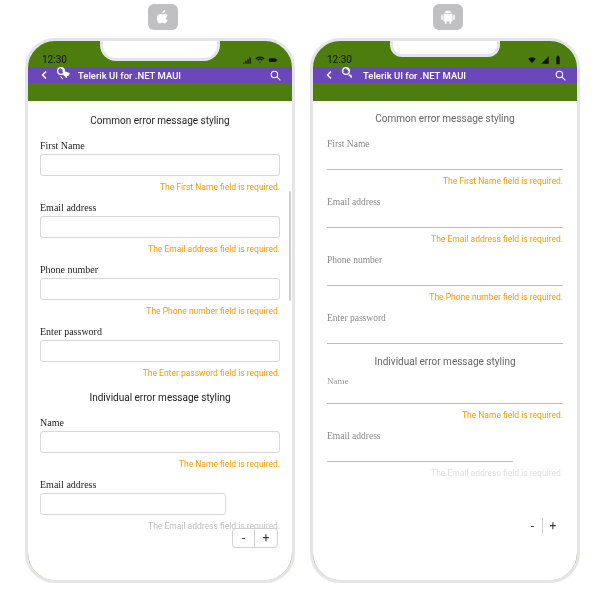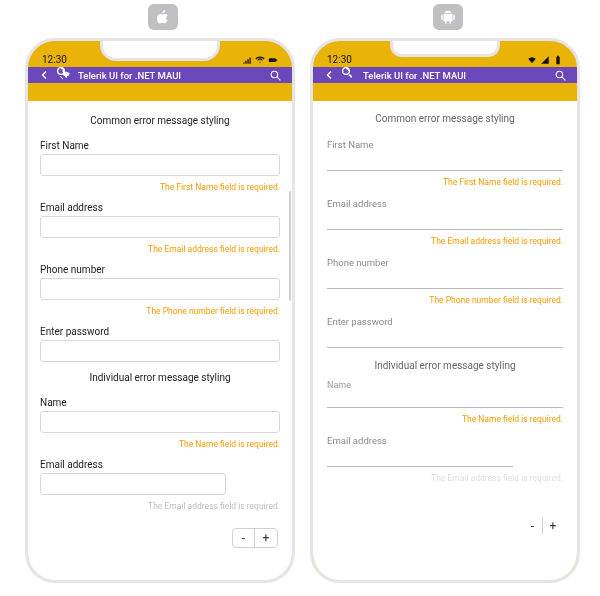--- a/index.html
+++ b/index.html
@@ -4,21 +4,21 @@
 <style>
   * { box-sizing: border-box; margin: 0; padding: 0; }
   body { background: #fff; font-family: -apple-system, "Segoe UI", Roboto, Helvetica, Arial, sans-serif; width:600px; height:596px; overflow:hidden; }
 
   .stage { position:relative; width:600px; height:596px; }
 
   
   .badge { position:absolute; top:4px; width:30px; height:26px; background:#c0c0c3; border-radius:6px; color:#fff; display:flex; align-items:center; justify-content:center; }
   .badge svg { width:18px; height:18px; fill:#fff; }
 
-  .phone { position:absolute; top:38px; width:270px; height:545px; border:3px solid #e5e5e8; border-radius:30px; background:#eab308; overflow:hidden; }
+  .phone { position:absolute; top:38px; width:270px; height:545px; border:3px solid #e5e5e8; border-radius:30px; background:#4d7c0f; overflow:hidden; }
   .phone.ios { left:25px; }
   .phone.android { left:310px; }
 
   
   .notch-ios { position:absolute; top:-2px; left:50%; transform:translateX(-50%); width:120px; height:22px; background:#fff; border:3px solid #e5e5e8; border-top:none; border-radius:0 0 16px 16px; z-index:3; }
   
   .notch-android { position:absolute; top:-2px; left:50%; transform:translateX(-50%); width:110px; height:18px; background:#fff; border:3px solid #e5e5e8; border-top:none; border-radius:0 0 12px 12px; z-index:3; }
 
   .statusbar { position:absolute; top:0; left:0; right:0; height:26px; display:flex; justify-content:space-between; align-items:flex-end; padding:0 14px 2px; font-size:10px; color:#111; z-index:2; }
   .statusbar .icons { display:flex; gap:3px; align-items:center; font-size:10px;}
@@ -31,21 +31,21 @@
   .appbar .title { flex:1; font-size:9.5px; font-weight:500;}
   .appbar .search { width:18px; display:flex; align-items:center; justify-content:center;}
 
   .content { position:absolute; top:60px; bottom:0; left:0; right:0; overflow:hidden; background:#fff;}
   .scroll { padding:4px 0 0; }
 
   .section-title { text-align:center; font-size:10px; color:#222; padding:10px 12px 8px; }
   .android .section-title { color:#666; }
 
   .field { padding:2px 12px 0; }
-  .field-label { font-size:10px; color:#222; display:block; padding:4px 0 3px;}
+  .field-label { font-size:10px; color:#222; display:block; padding:4px 0 3px;font-family:Liberation Serif, serif;}
   .android .field-label { color:#8a8a8a; font-size:9.5px;}
   .input-ios { height:22px; border:1px solid #d7d7da; border-radius:3px; background:#fff;}
   .input-and { height:18px; border:none; border-bottom:1px solid #bcbcc0; background:transparent;}
   .error { font-size:8.5px; color:#f59a00; text-align:right; padding:6px 0 4px;}
   .error.gray { color:#bdbdbd; }
 
   .scrolltrack { position:absolute; right:1px; top:90px; width:2px; height:110px; background:#cfcfd3; border-radius:2px;}
 
   .stepper { position:absolute; right:14px; bottom:32px; display:flex; border:1px solid #d0d0d4; border-radius:4px; overflow:hidden; background:#fff;}
   .android .stepper { bottom:46px; border:none;}
@@ -134,20 +134,21 @@
 
         <div class="field">
           <span class="field-label">Phone number</span>
           <div class="input-ios"></div>
           <div class="error">The Phone number field is required.</div>
         </div>
 
         <div class="field">
           <span class="field-label">Enter password</span>
           <div class="input-ios"></div>
+          <div class="error">The Enter password field is required.</div>
         </div>
 
         <div class="section-title">Individual error message styling</div>
 
         <div class="field">
           <span class="field-label">Name</span>
           <div class="input-ios"></div>
           <div class="error">The Name field is required.</div>
         </div>
 

